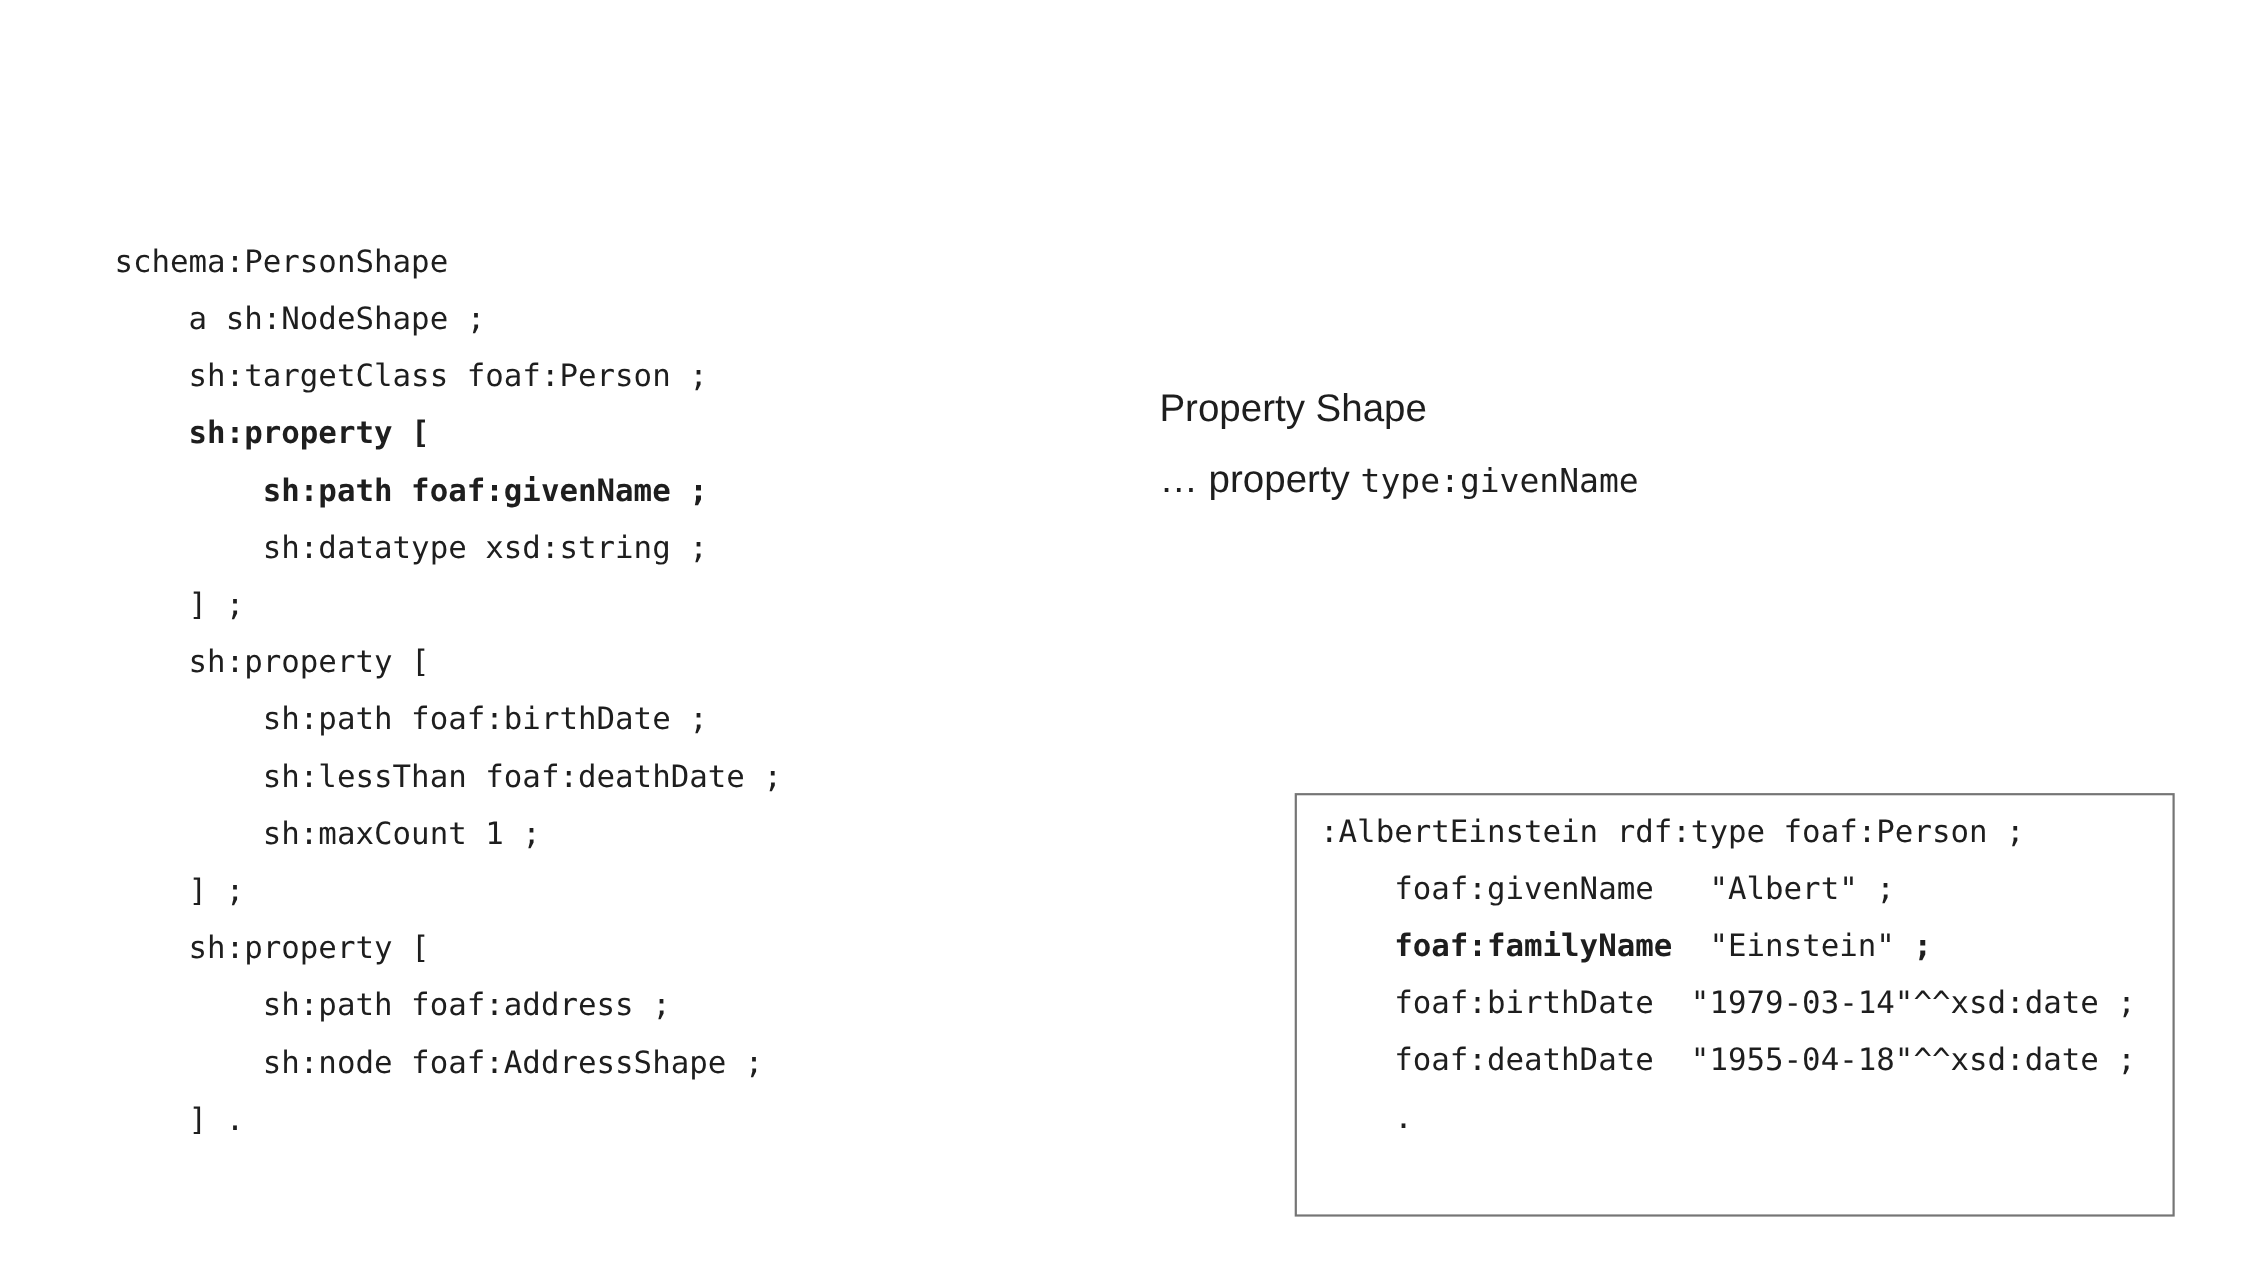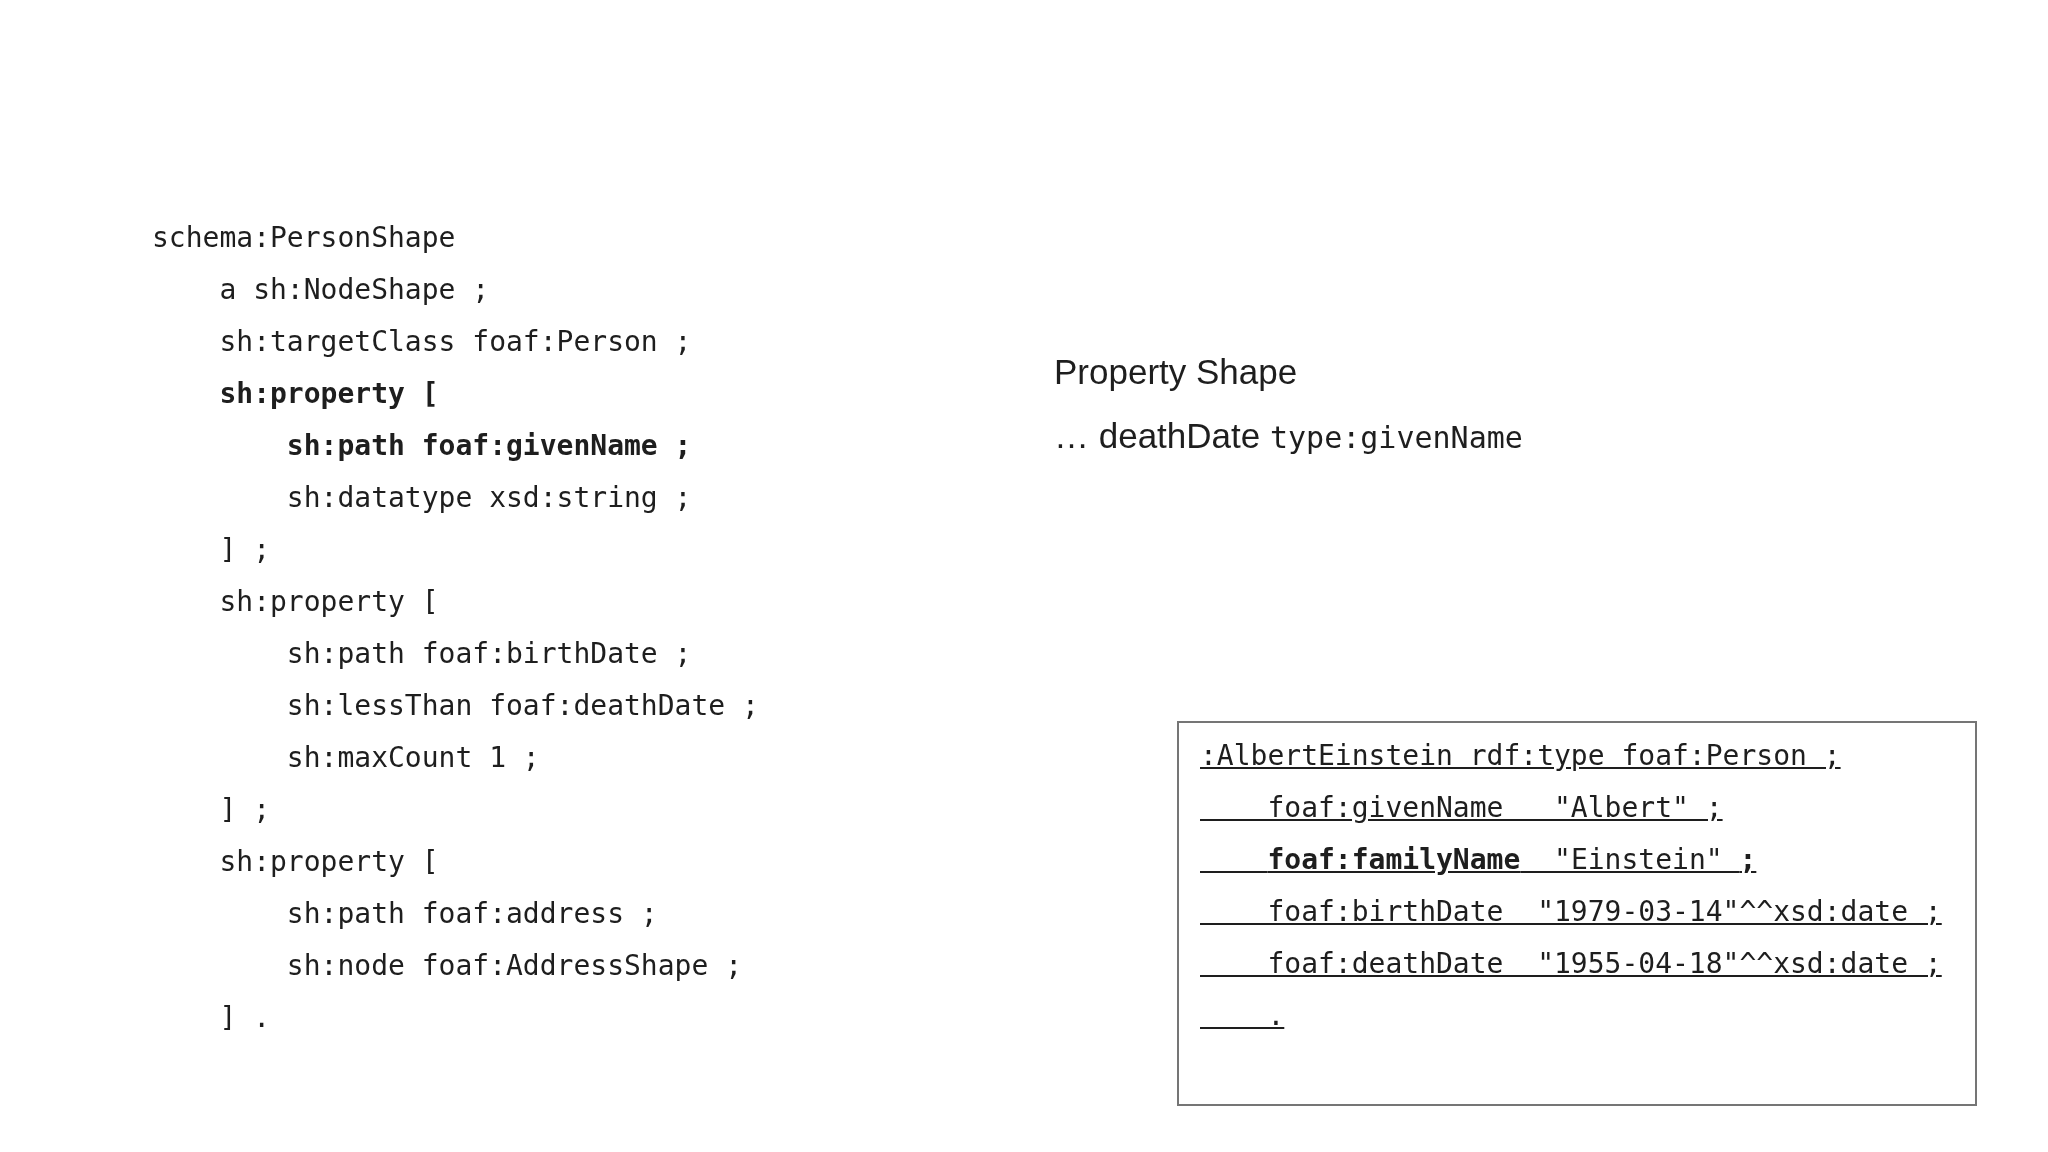--- a/index.html
+++ b/index.html
@@ -28,21 +28,20 @@
     font-size: 28px;
     line-height: 52px;
     white-space: pre;
     color: var(--text, #1e1e1e);
   }
   .code .b { font-weight: bold; }
   .left-code {
     position: absolute;
     left: 104px;
     top: 212px;
-    margin-left: 48px;
   }
   .note-heading {
     position: absolute;
     left: 1054px;
     top: 350px;
     font-size: 35px;
     line-height: 44px;
   }
   .note-line {
     position: absolute;
@@ -63,32 +62,31 @@
     width: 800px;
     height: 385px;
     box-sizing: border-box;
     border: 2px solid var(--box-border, #757575);
     background: #ffffff;
   }
   .instance-box .code {
     position: absolute;
     left: 21px;
     top: 7px;
-    text-decoration: underline;
   }
 </style>
 </head>
 <body>
 
 <div class="slide" style="--bg: #ffffff; --text: #1e1e1e; --box-border: #757575;">
 
 
   <div class="code left-code"><div class="code-line"><span>schema:PersonShape</span></div><div class="code-line"><span>    a sh:NodeShape ;</span></div><div class="code-line"><span>    sh:targetClass foaf:Person ;</span></div><div class="code-line"><span class="b">    sh:property [</span></div><div class="code-line"><span class="b">        sh:path foaf:givenName ;</span></div><div class="code-line"><span>        sh:datatype xsd:string ;</span></div><div class="code-line"><span>    ] ;</span></div><div class="code-line"><span>    sh:property [</span></div><div class="code-line"><span>        sh:path foaf:birthDate ;</span></div><div class="code-line"><span>        sh:lessThan foaf:deathDate ;</span></div><div class="code-line"><span>        sh:maxCount 1 ;</span></div><div class="code-line"><span>    ] ;</span></div><div class="code-line"><span>    sh:property [</span></div><div class="code-line"><span>        sh:path foaf:address ;</span></div><div class="code-line"><span>        sh:node foaf:AddressShape ;</span></div><div class="code-line"><span>    ] .</span></div></div>
 
   <div class="note-heading">Property Shape</div>
 
-  <div class="note-line"><span>… deathDate </span><span class="mono">type:givenName</span></div>
+  <div class="note-line"><span>… property </span><span class="mono">type:givenName</span></div>
 
   <div class="instance-box">
     <div class="code"><div class="code-line"><span>:AlbertEinstein rdf:type foaf:Person ;</span></div><div class="code-line"><span>    foaf:givenName   "Albert" ;</span></div><div class="code-line"><span>    </span><span class="b">foaf:familyName</span><span>  "Einstein" </span><span class="b">;</span></div><div class="code-line"><span>    foaf:birthDate  "1979-03-14"^^xsd:date ;</span></div><div class="code-line"><span>    foaf:deathDate  "1955-04-18"^^xsd:date ;</span></div><div class="code-line"><span>    .</span></div></div>
   </div>
 
 </div>
 
 </body></html>

